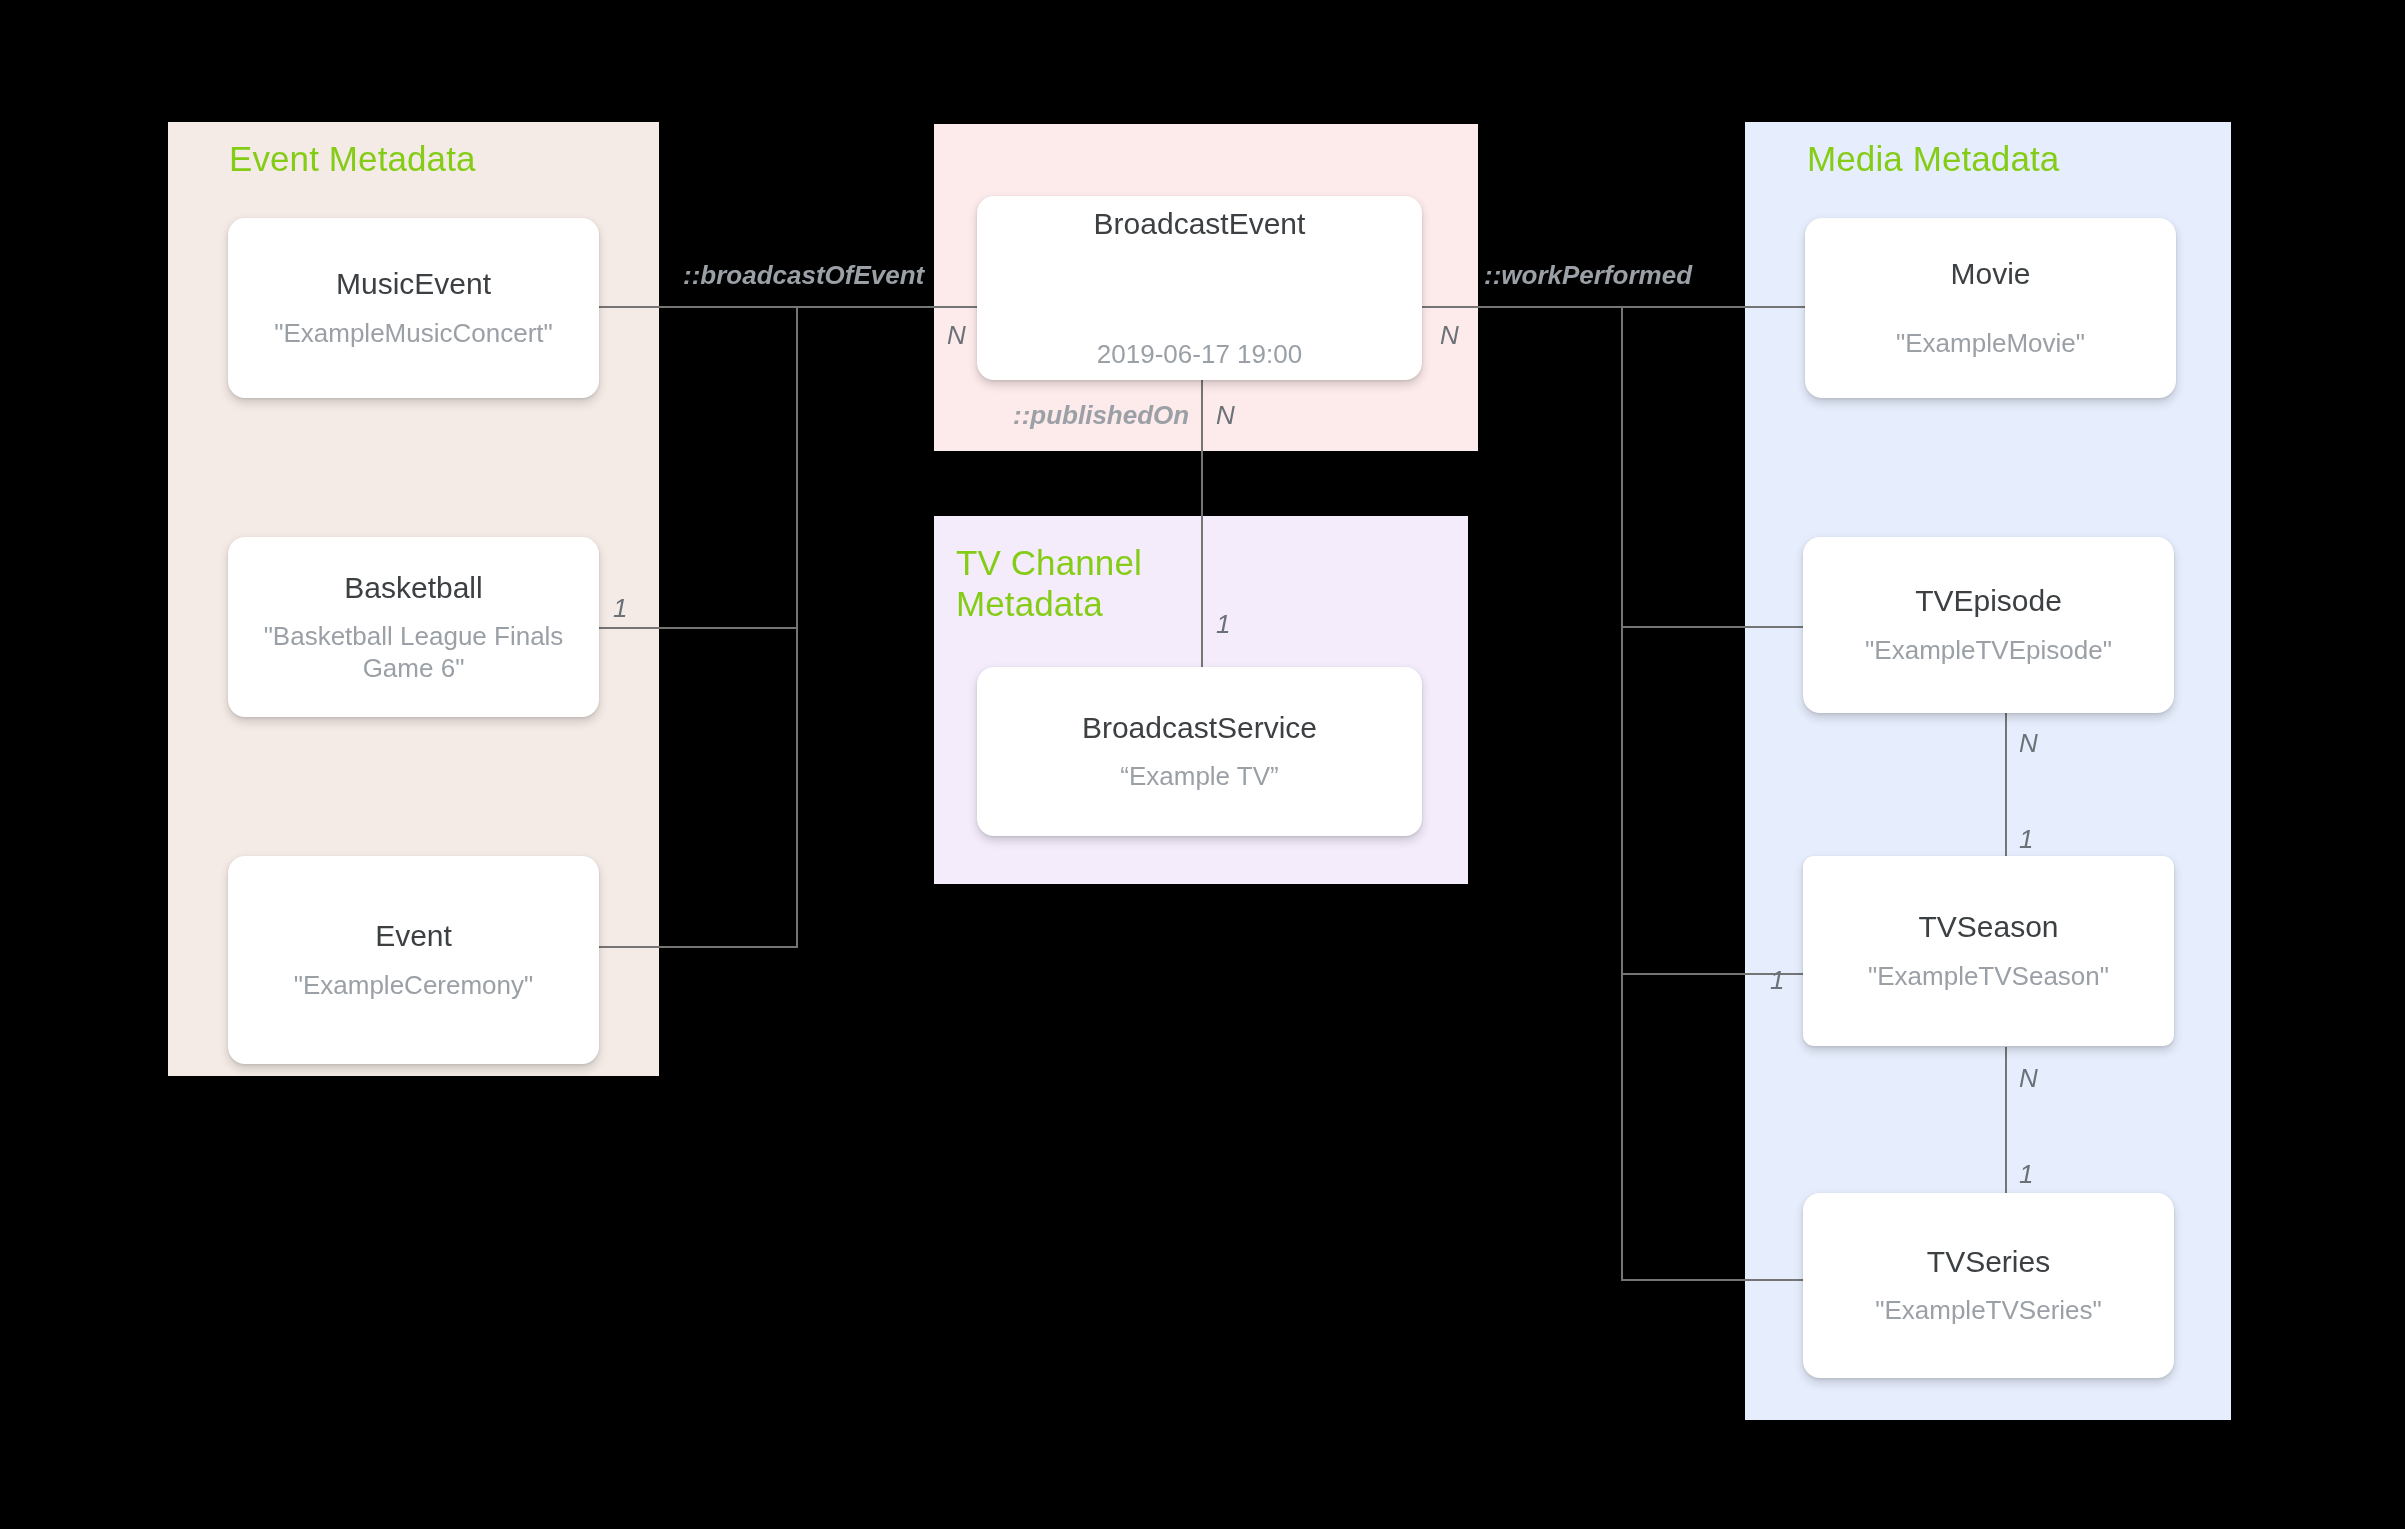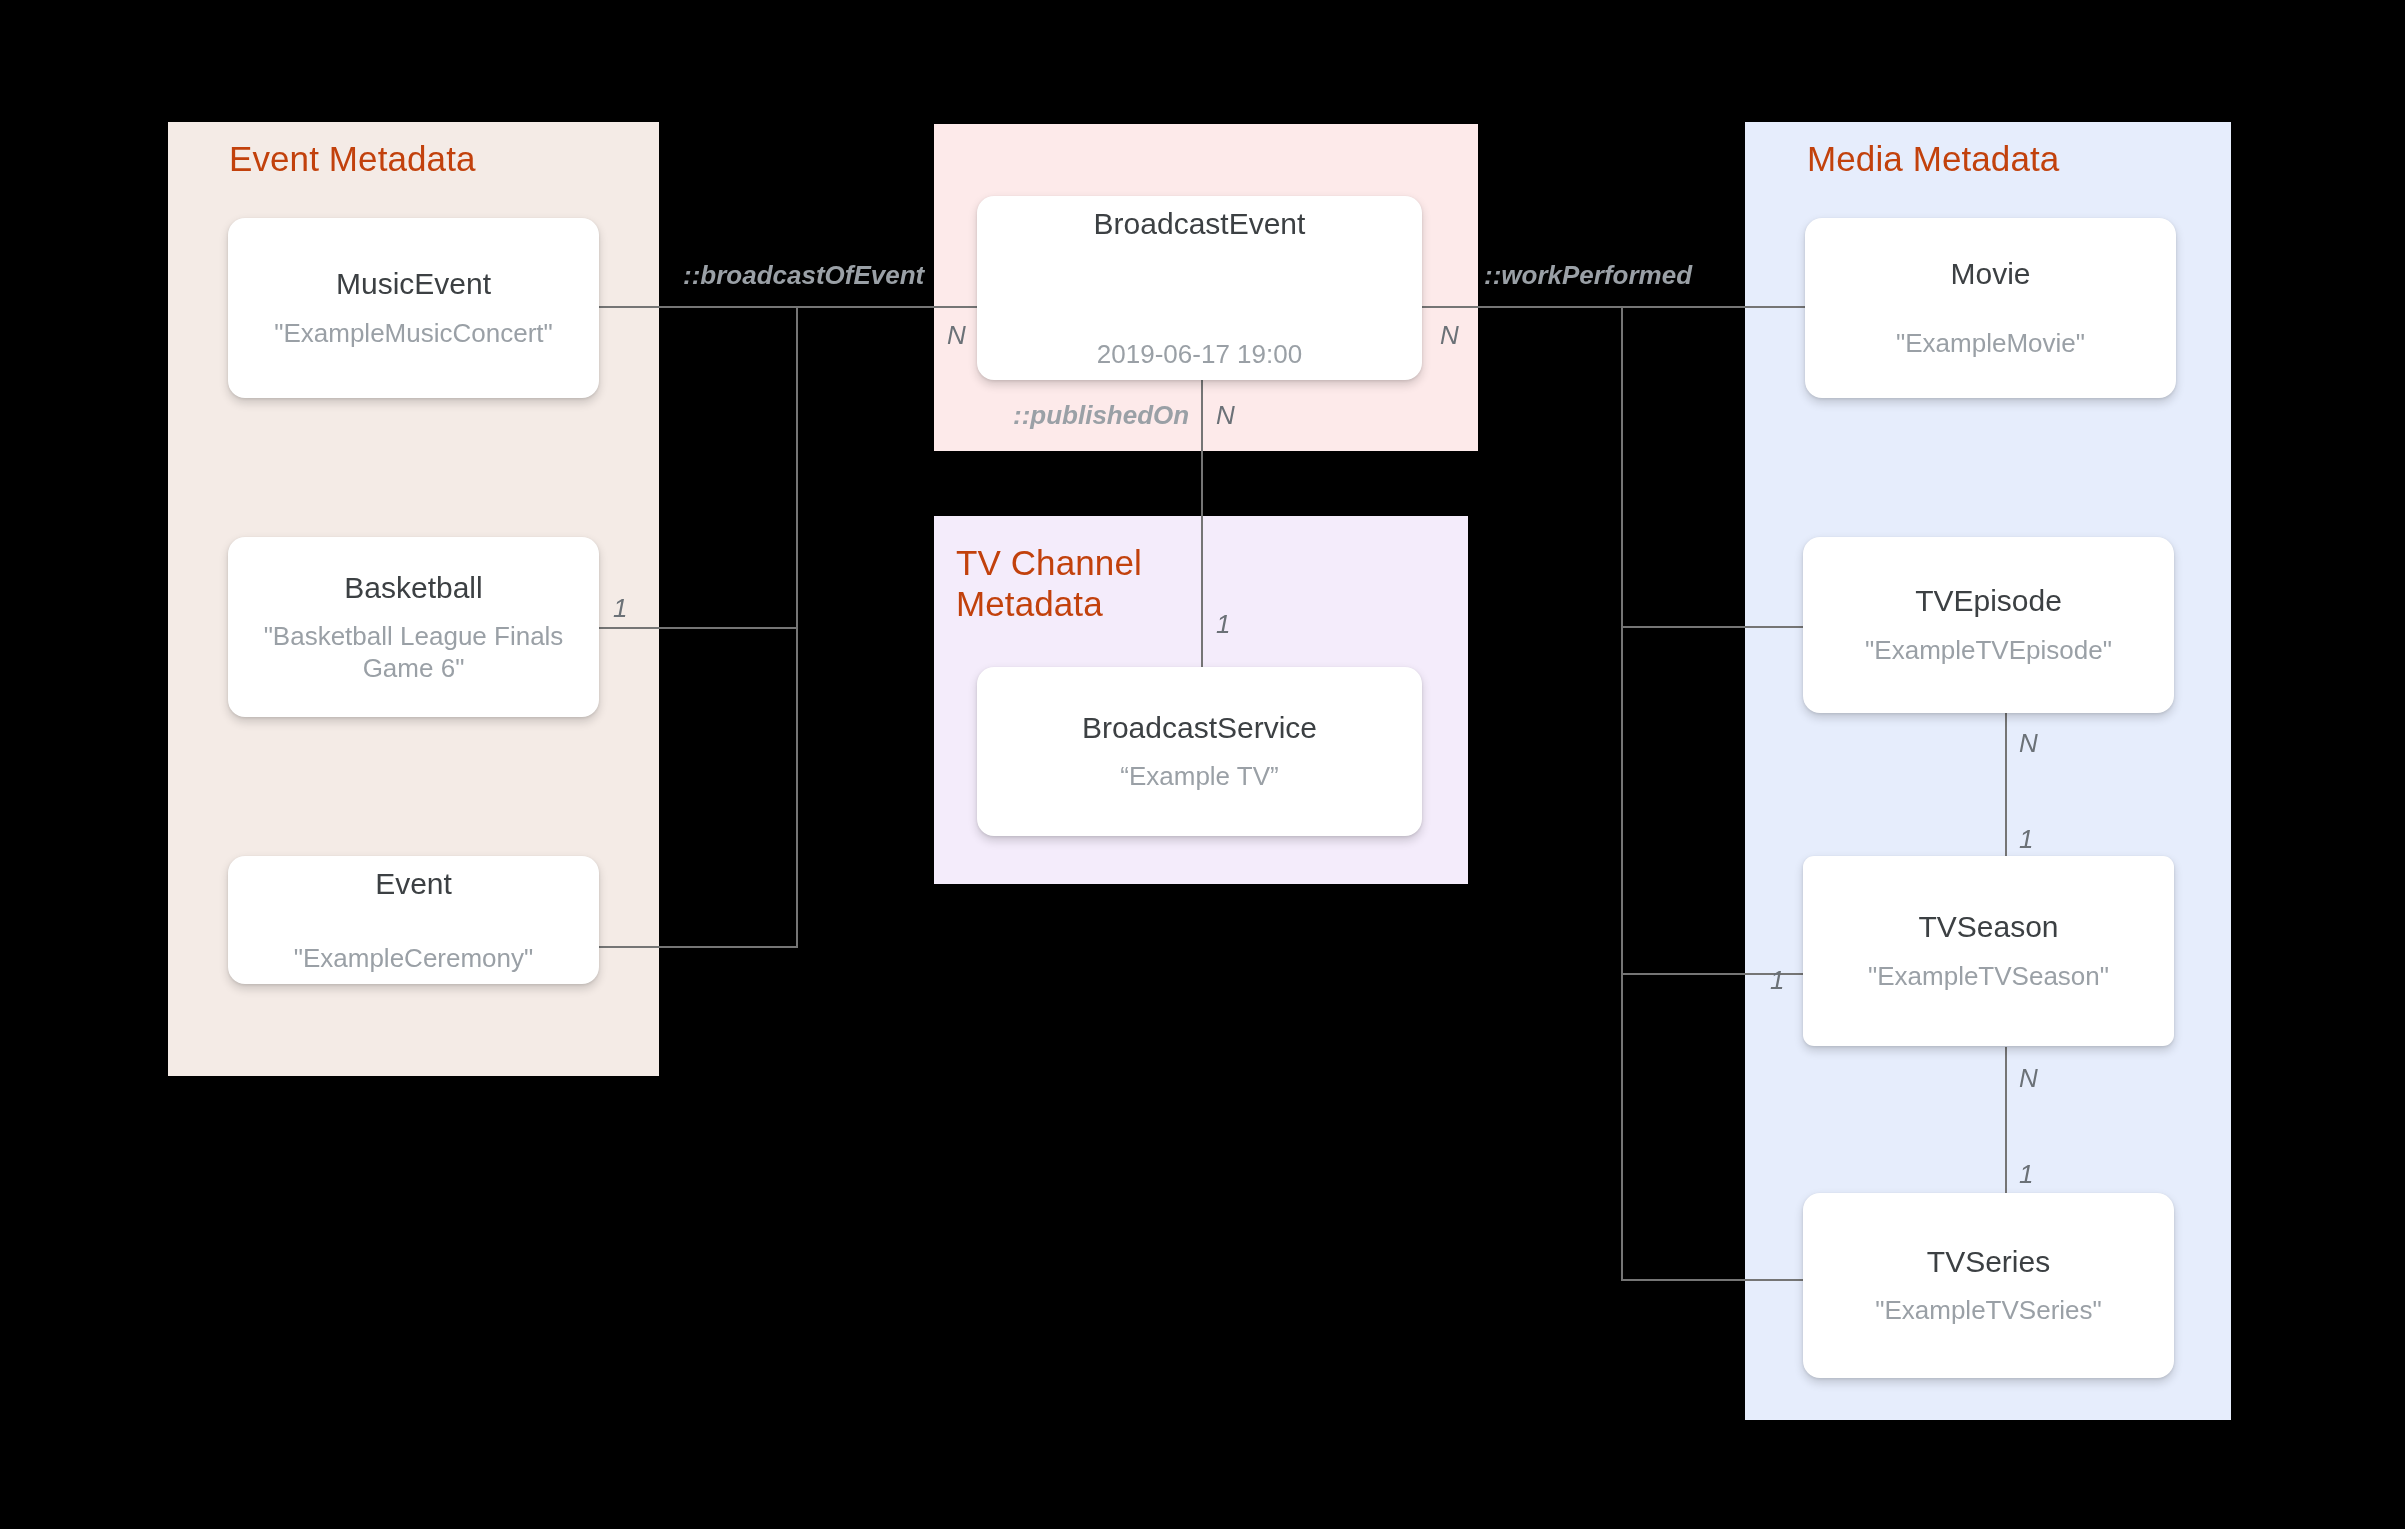--- a/index.html
+++ b/index.html
@@ -22,21 +22,21 @@
   }
 
   
   .group {
     position: absolute;
     box-sizing: border-box;
   }
   .group-title {
     position: absolute;
     font-size: 35px;
-    color: #c2410c;
+    color: #84cc16;
     line-height: 1.18;
     letter-spacing: 0.1px;
     white-space: pre-line;
   }
 
   
   .card {
     position: absolute;
     box-sizing: border-box;
     background: #ffffff;
@@ -129,21 +129,21 @@
   <div class="card" style="left:228px; top:218px; width:371px; height:180px;">
     <div class="card-title">MusicEvent</div>
     <div class="card-sub">"ExampleMusicConcert"</div>
   </div>
 
   <div class="card" style="left:228px; top:537px; width:371px; height:180px;">
     <div class="card-title">Basketball</div>
     <div class="card-sub" style="max-width:315px;">"Basketball League Finals Game 6"</div>
   </div>
 
-  <div class="card" style="left:228px; top:856px; width:371px; height:128px;justify-content:space-between;">
+  <div class="card" style="left:228px; top:856px; width:371px; height:208px;">
     <div class="card-title">Event</div>
     <div class="card-sub">"ExampleCeremony"</div>
   </div>
 
   <div class="card" style="left:977px; top:196px; width:445px; height:184px;justify-content:space-between;">
     <div class="card-title">BroadcastEvent</div>
     <div class="card-sub">2019-06-17 19:00</div>
   </div>
 
   <div class="card" style="left:977px; top:667px; width:445px; height:169px;">

